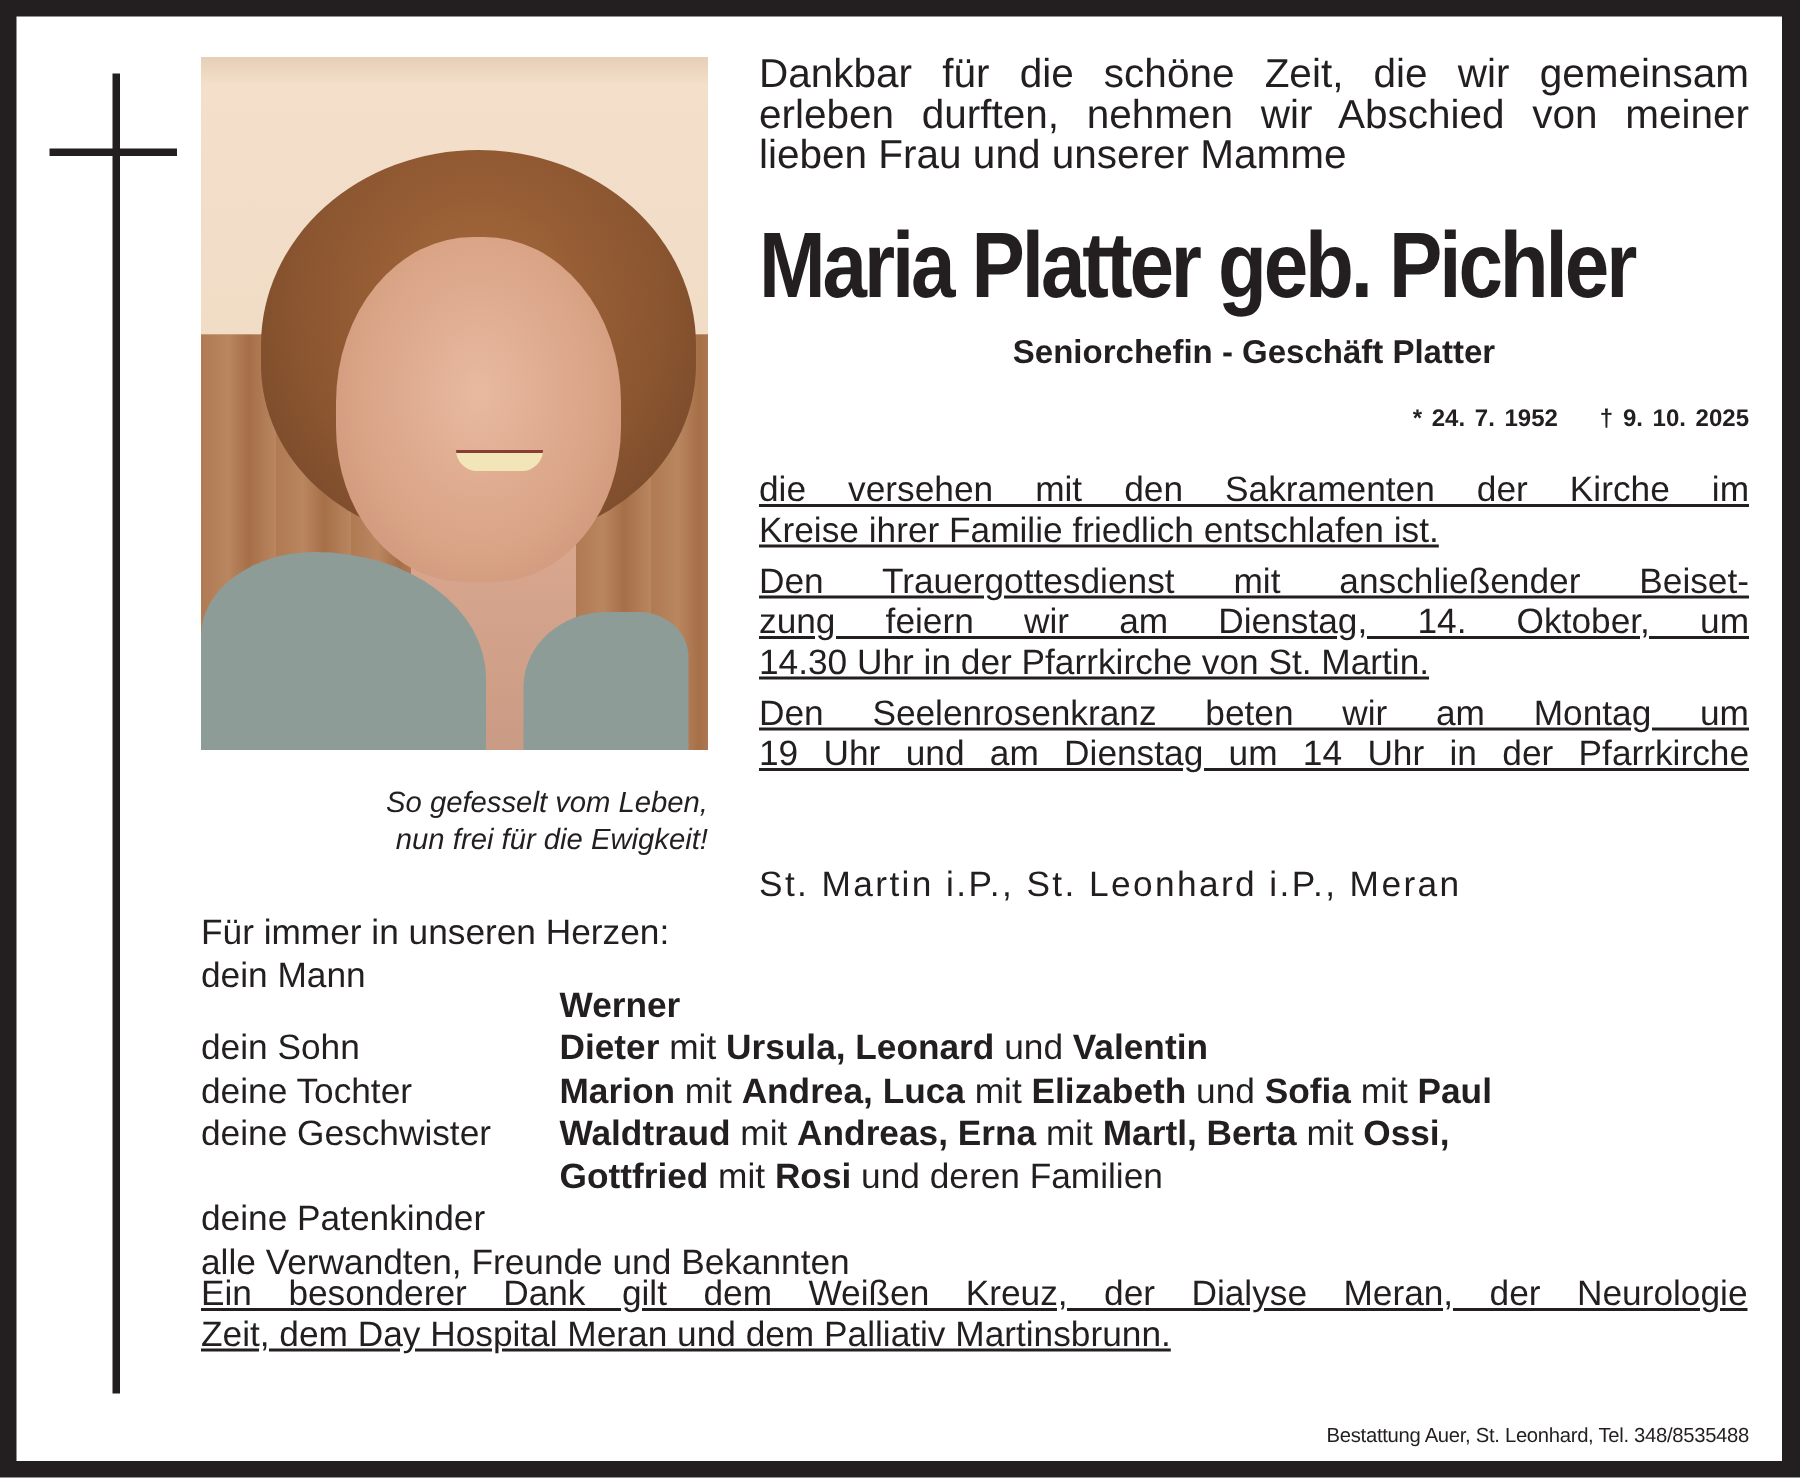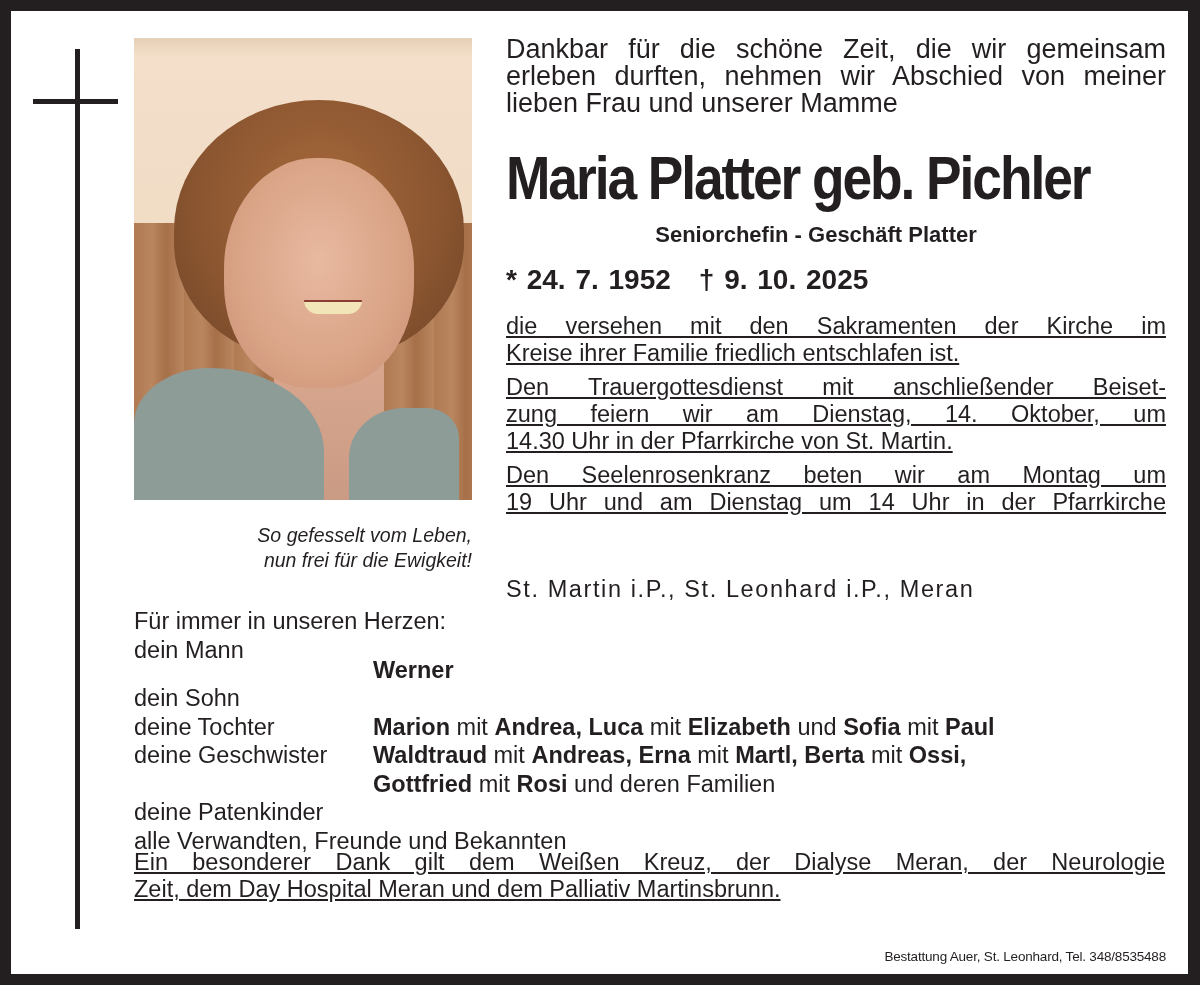--- a/index.html
+++ b/index.html
@@ -47,22 +47,22 @@
   .intro { position:absolute; left:495px; top:25px; width:660px; font-size:27px; line-height:27px; text-align:justify; }
   .intro .l { display:block; text-align:justify; text-align-last:justify; }
   .intro .last { text-align-last:left; }
 
   .name {
     position:absolute; left:495px; top:132px; width:662px;
     font-size:62px; font-weight:bold; line-height:70px;
     letter-spacing:-2.4px; white-space:nowrap;
     transform:scaleX(0.86); transform-origin:left top;
   }
-  .role { position:absolute; left:475px; top:210px; width:660px; text-align:center; font-size:22px; font-weight:bold; line-height:28px; }
-  .dates { position:absolute; left:495px; top:254px; width:660px; text-align:left; font-size:28px; font-weight:bold; line-height:30px; word-spacing:2px; }
+  .role { position:absolute; left:495px; top:210px; width:660px; text-align:center; font-size:22px; font-weight:bold; line-height:28px; }
+  .dates { position:absolute; left:495px; top:254px; width:660px; text-align:right; font-size:16px; font-weight:bold; line-height:30px; word-spacing:2px; }
   .dates .gap { display:inline-block; width:28px; }
 
   .body-text { position:absolute; left:495px; top:302px; width:660px; font-size:23.5px; line-height:27px; }
   .para { margin:0 0 7px 0; text-align:justify;text-decoration:underline; }
   .para .l { display:block; text-align:justify; text-align-last:justify; }
   .para .l.last { text-align-last:left; }
 
   .places { position:absolute; left:495px; top:564px; font-size:23.5px; letter-spacing:1.6px; line-height:28px; }
 
   .family { position:absolute; left:123px; top:596px; width:1000px; font-size:23.5px; line-height:28.5px; }
@@ -131,20 +131,21 @@
 
   <div class="family">
     <div>Für immer in unseren Herzen:</div>
     <div id="family-rows">
         <div class="row">
           <span class="rel">dein Mann</span>
           <span style="white-space: pre; margin-top: 20px;"><b>Werner</b></span>
         </div>
         <div class="row">
           <span class="rel">dein Sohn</span>
+          <span style="white-space: pre;"><b>Dieter</b><span> mit </span><b>Ursula, Leonard</b><span> und </span><b>Valentin</b></span>
         </div>
         <div class="row">
           <span class="rel">deine Tochter</span>
           <span style="white-space: pre;"><b>Marion</b><span> mit </span><b>Andrea, Luca</b><span> mit </span><b>Elizabeth</b><span> und </span><b>Sofia</b><span> mit </span><b>Paul</b></span>
         </div>
         <div class="row">
           <span class="rel">deine Geschwister</span>
           <span style="white-space: pre;"><b>Waldtraud</b><span> mit </span><b>Andreas, Erna</b><span> mit </span><b>Martl, Berta</b><span> mit </span><b>Ossi,</b></span>
         </div>
         <div class="row">

